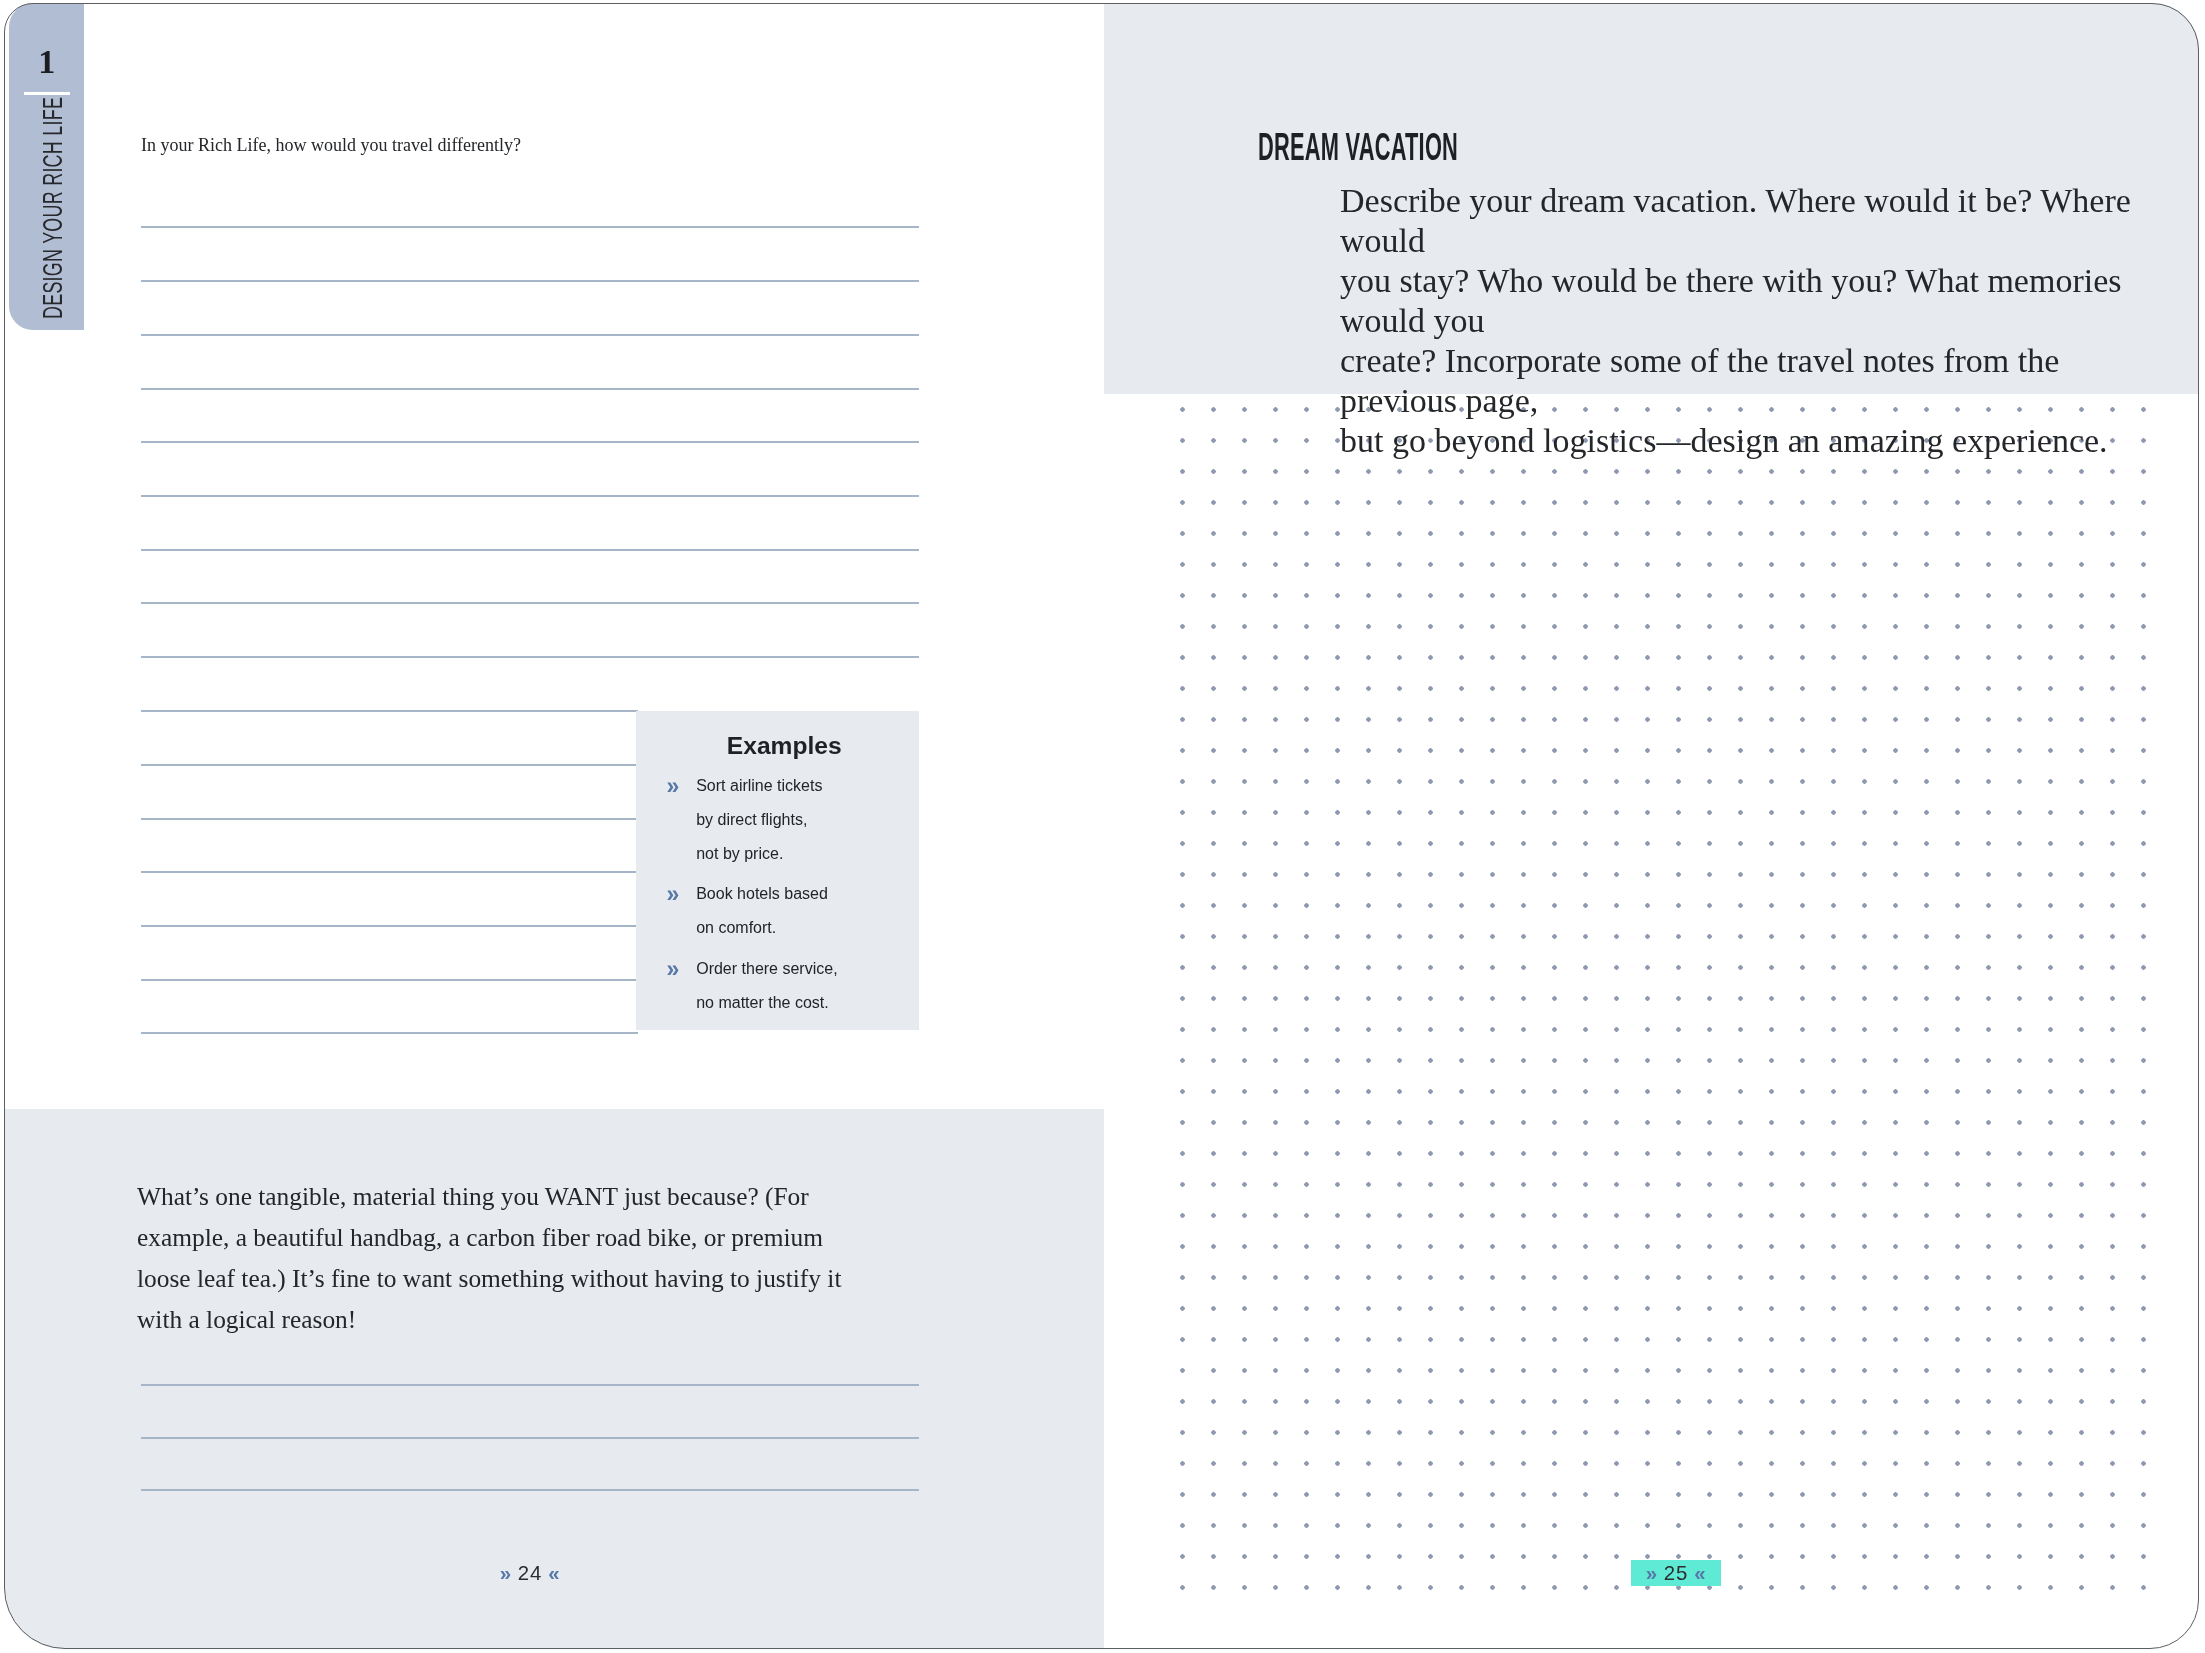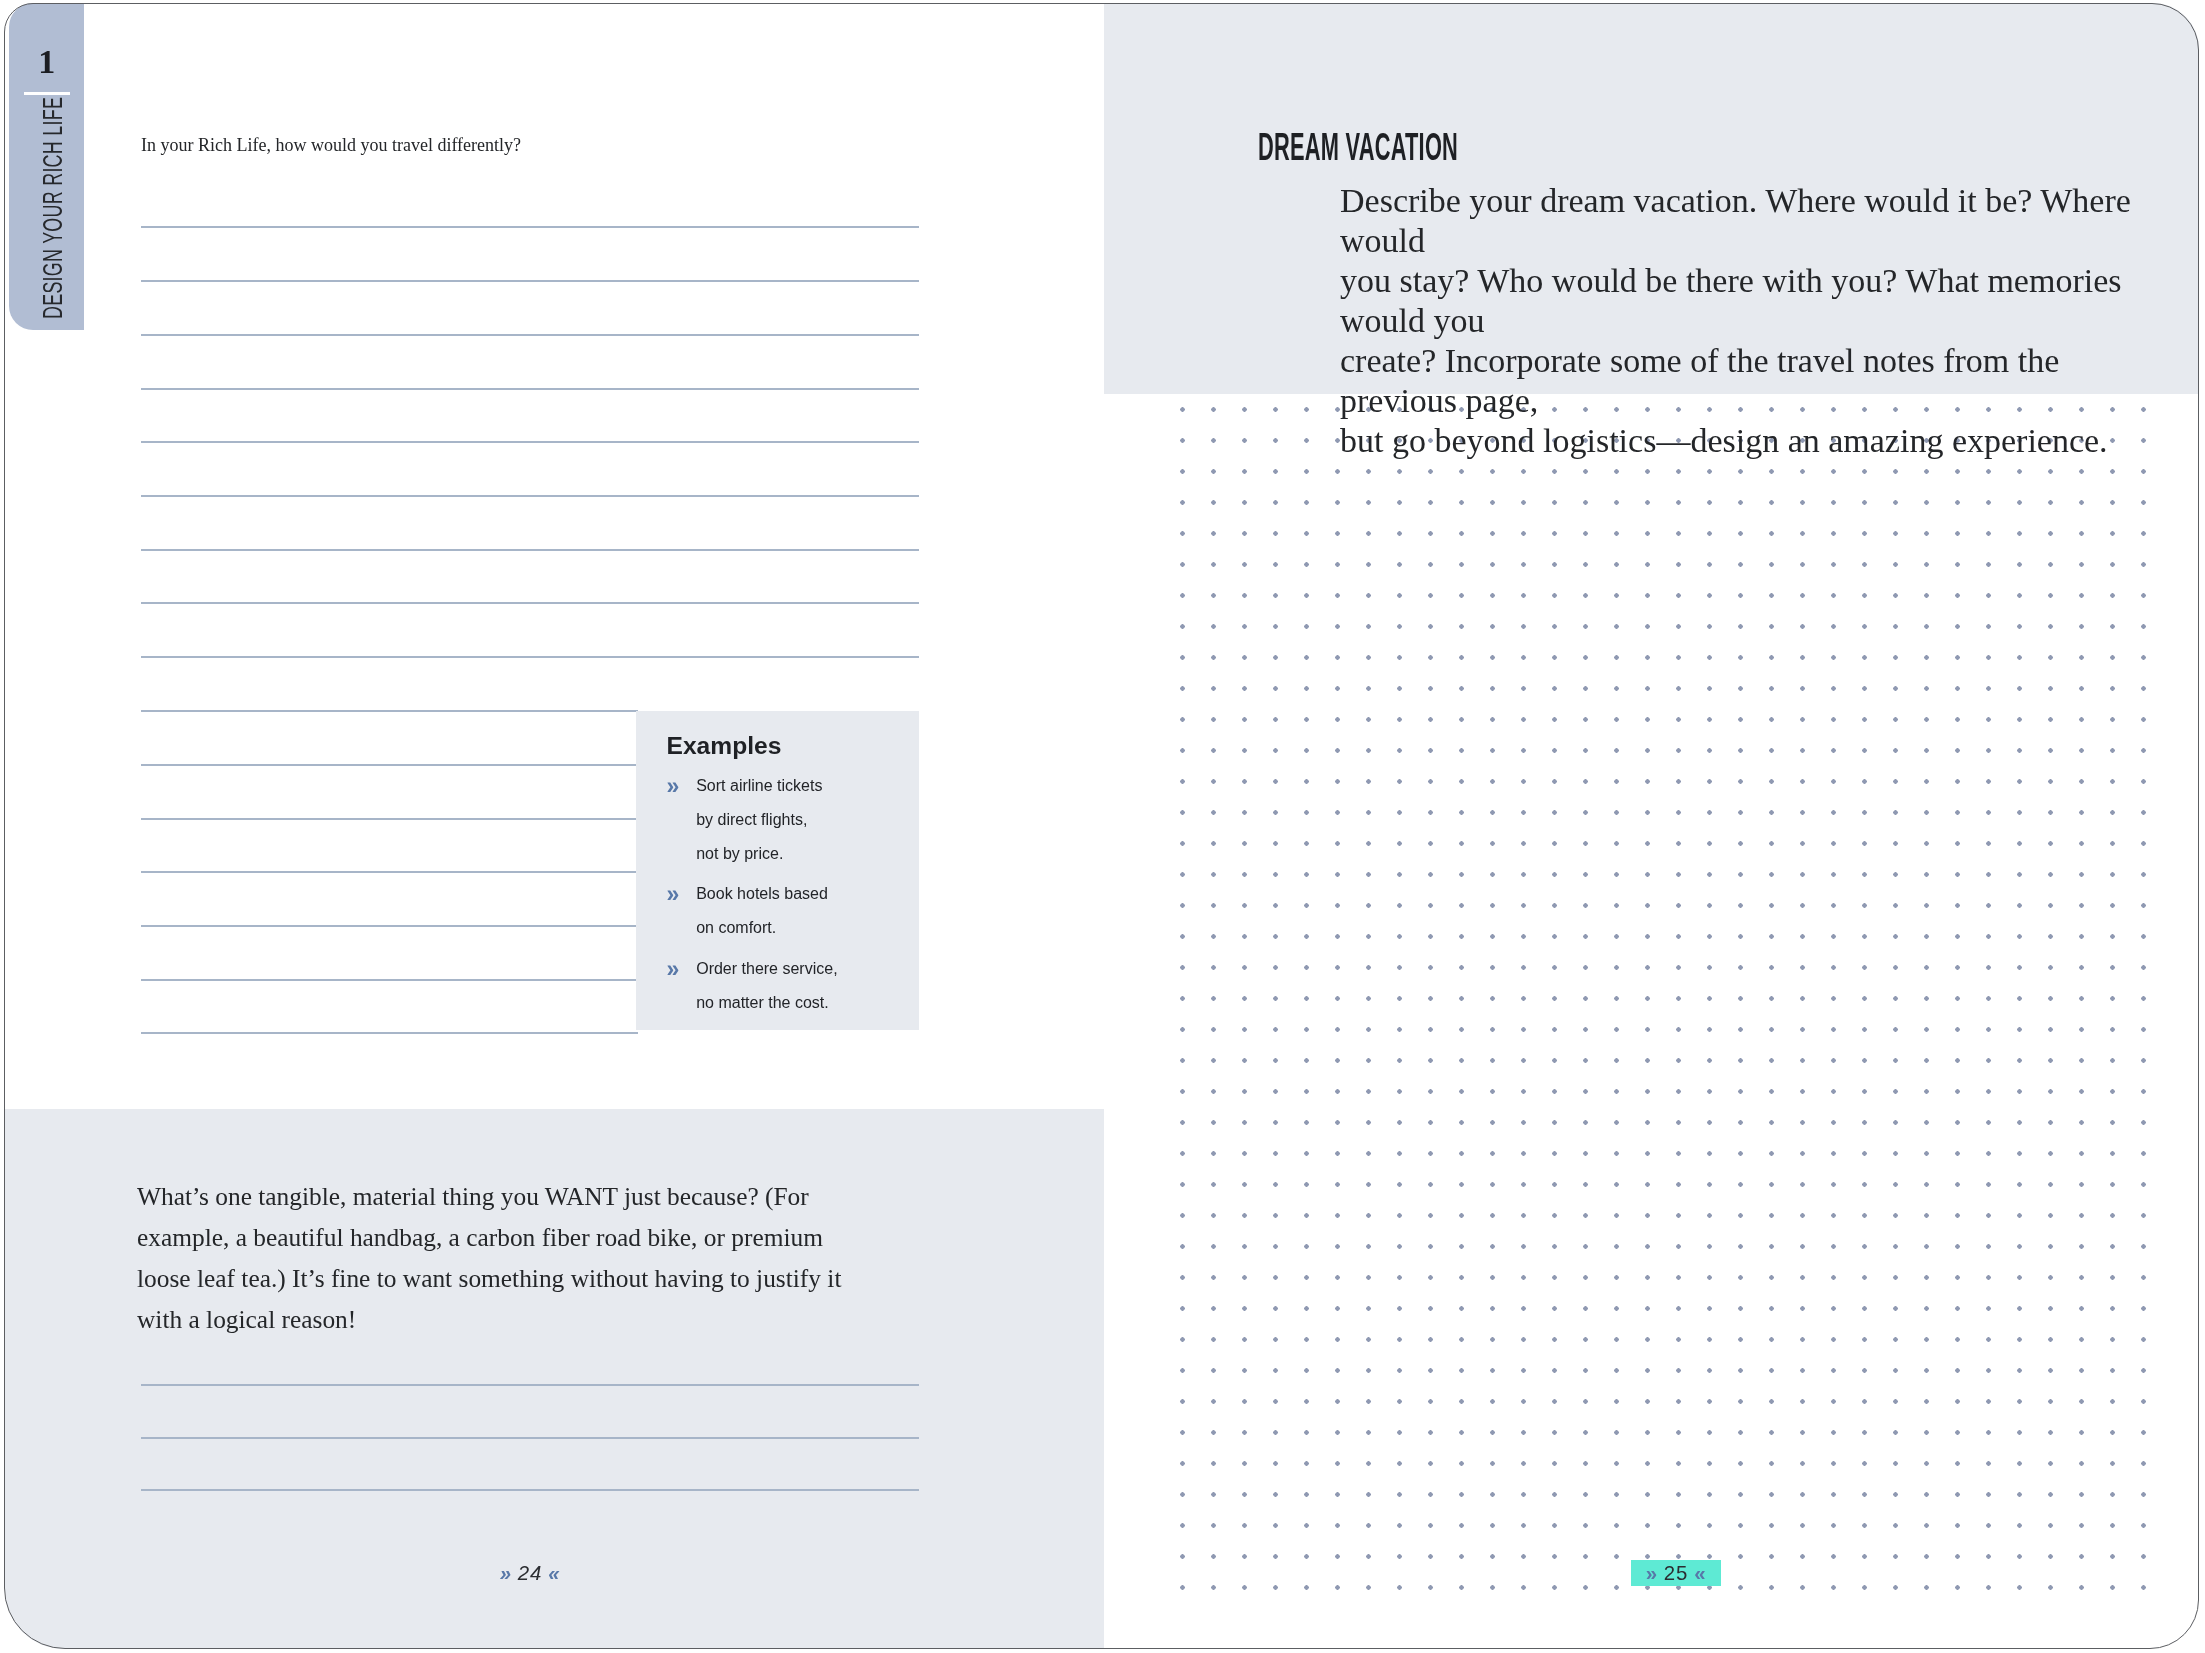--- a/index.html
+++ b/index.html
@@ -24,37 +24,37 @@
           font-family:"Liberation Sans",sans-serif;font-size:28px;line-height:32px;
           letter-spacing:0.4px;color:#26282c;white-space:nowrap;}
 
   .question{position:absolute;left:141px;top:134px;font-size:18px;line-height:1.25;color:var(--text-dark);}
 
   .writing-line{position:absolute;height:1.7px;background:var(--rule-line);}
 
   .examples-box{position:absolute;left:636px;top:711px;width:283px;height:319px;
           background:var(--panel-gray);box-sizing:border-box;padding:20.4px 17px 0 30.5px;
           font-family:"Liberation Sans",sans-serif;z-index:6;}
-  .examples-heading{font-weight:bold;font-size:24.6px;line-height:30.5px;color:#1f2125;}
+  .examples-heading{font-weight:bold;font-size:24.6px;line-height:30.5px;color:#1f2125;text-align:center;}
   .examples-list{list-style:none;margin:6.8px 0 0 0;padding:0;}
   .example-item{display:flex;gap:9.3px;margin-bottom:6.8px;}
   .chev{flex:0 0 20.4px;font-weight:bold;font-size:23px;line-height:34px;color:var(--accent-blue);}
   .item-text{font-size:16px;line-height:34px;color:#222428;white-space:pre-line;}
 
   .bottom-band{position:absolute;left:5.1px;top:1109px;width:1099px;height:540px;
           background:var(--panel-gray);border-radius:0 0 0 59px;z-index:2;}
   .bottom-prompt{position:absolute;left:137px;top:1164px;width:848px;font-size:25.4px;
           line-height:41px;color:var(--text-dark);white-space:pre-line;z-index:3;margin-top:12px;}
 
   .page-number{position:absolute;top:1562px;width:778px;text-align:center;z-index:10;
           font-family:"Liberation Sans",sans-serif;font-size:20.4px;color:#2b2d31;letter-spacing:0.8px;}
   .page-number .num-pill{padding:1.7px 8.5px;}
   .page-number.right .num-pill{background:#5eead4;}
   .guillemet{color:var(--accent-blue);font-weight:bold;margin:0 6px;}
-  .page-number.left{left:141px;font-style:italic;}
+  .page-number.left{left:141px;}
   .page-number.right{left:1286px;width:780px;}
 
   
   .header-box{position:absolute;left:1104px;top:2.5px;width:1095px;height:391px;
           background:var(--panel-gray);border-radius:0 46px 0 0;z-index:4;}
   .page-title-wrap{position:absolute;left:1258px;top:127px;height:42px;z-index:5;}
   .page-title{display:inline-block;transform:scaleX(0.56);transform-origin:left top;
           font-family:"Liberation Sans",sans-serif;font-weight:bold;font-size:39px;line-height:39px;
           letter-spacing:0.4px;color:#1e2024;white-space:nowrap;}
   .page-description{position:absolute;left:1340px;top:181px;width:814px;font-size:34px;

